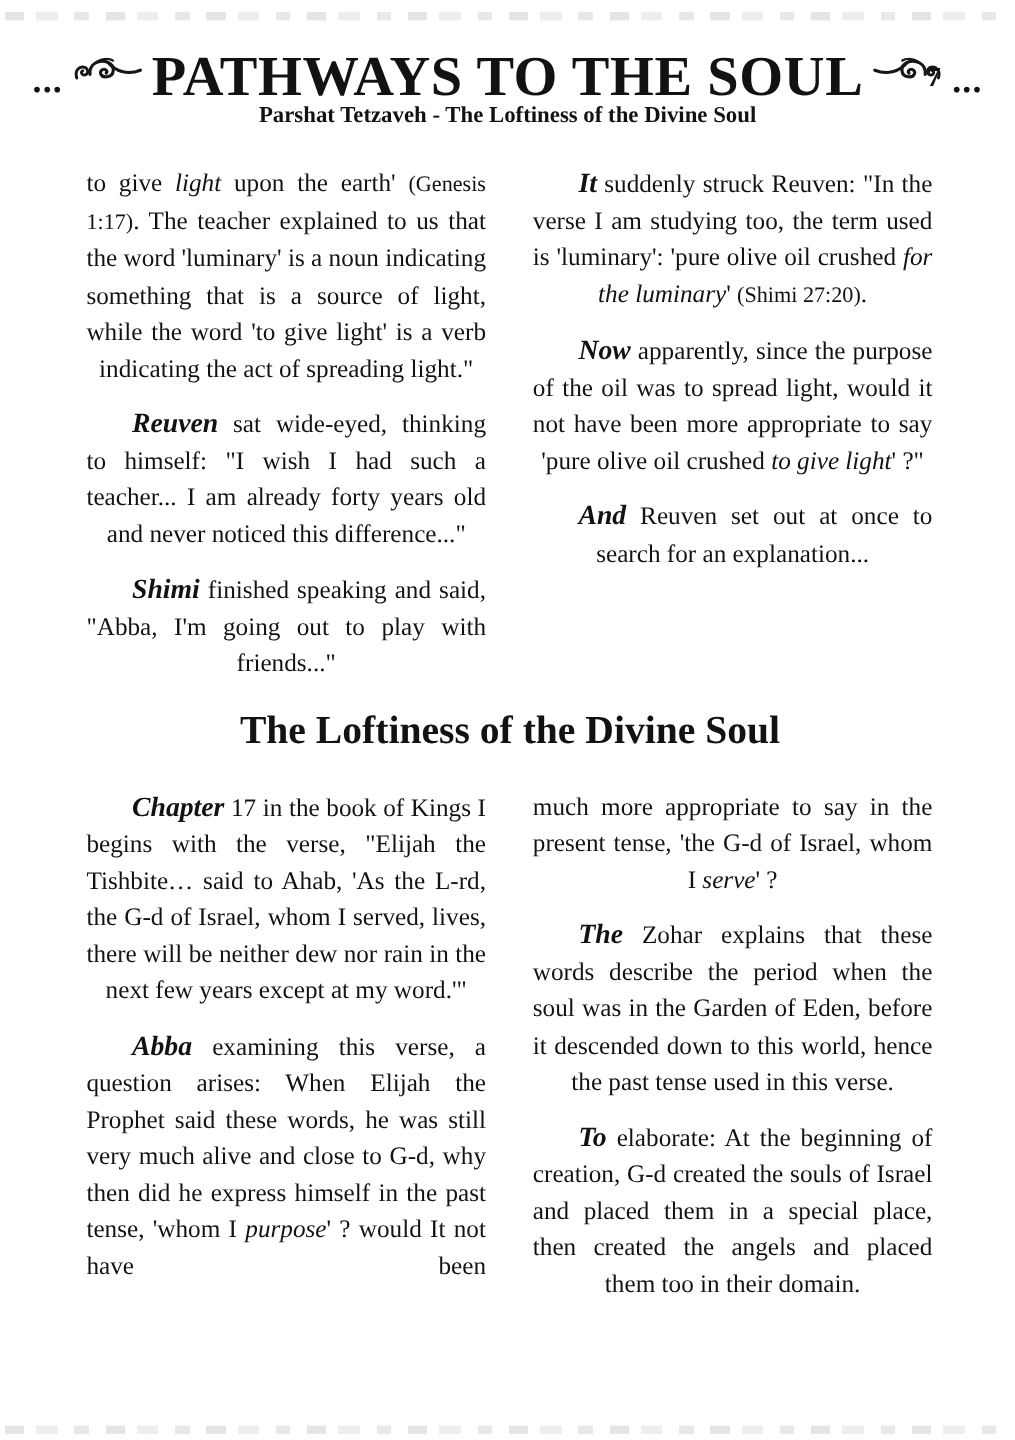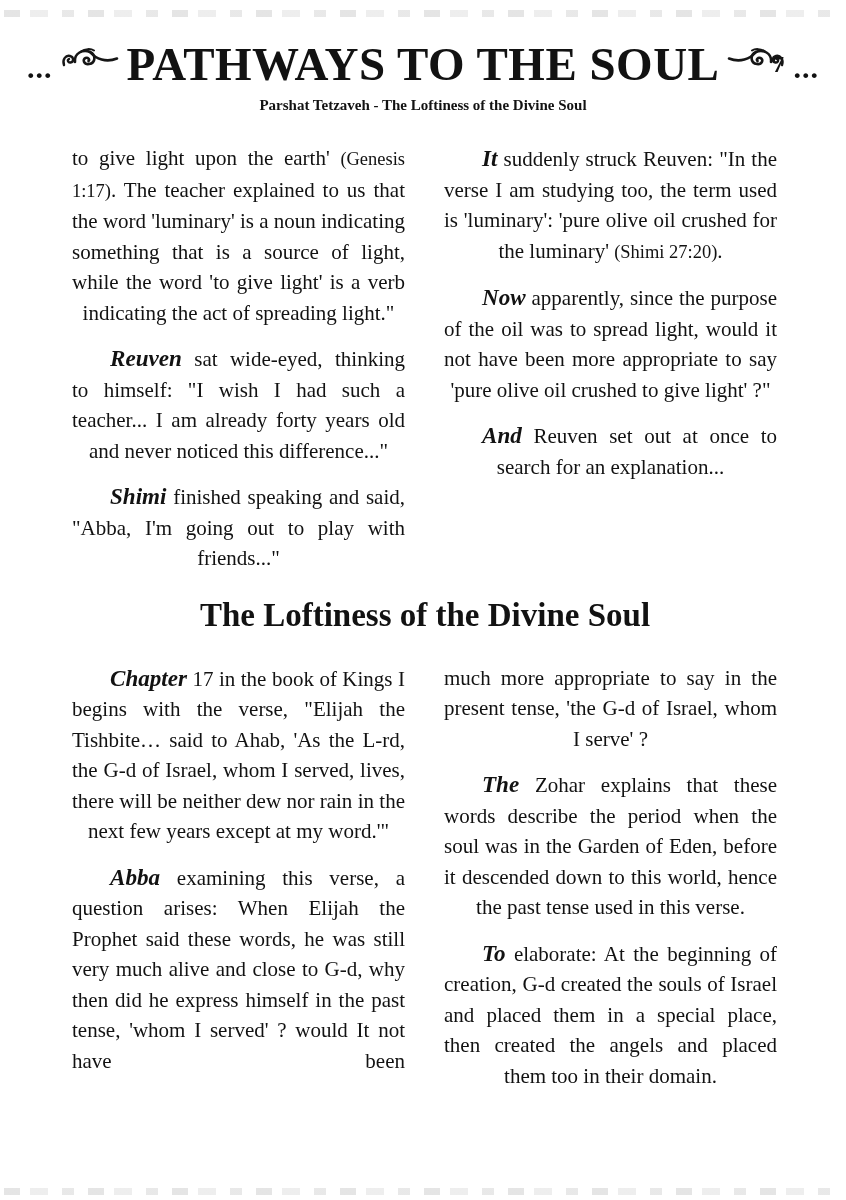--- a/index.html
+++ b/index.html
@@ -54,42 +54,42 @@
     transform: translateY(1px);
   }
   .page-number {
     position: absolute;
     top: 52px;
     right: 62px;
     font-size: 23px;
     font-weight: bold;
   }
   .subtitle {
-    margin-top: 11px;
-    font-size: 15px;
+    margin-top: 0;
+    font-size: 19px;
     font-weight: bold;
   }
 
   main { padding: 0 68px 0 72px; }
   .two-col { display: flex; gap: 39px; margin-top: 29px; }
   .col { width: 333px; }
 
   .para {
     margin: 0 0 15px 0;
     font-size: 21px;
     line-height: 30.5px;
     text-align: justify;
     text-align-last: center;
   }
   .para:last-child { margin-bottom: 0; }
   .para.indent { text-indent: 38px; }
   .para.cont-end { text-align-last: justify; }
 
   .s-b { font-weight: bold; font-size: 1.1em; font-style: italic; }
-  .s-i { }
+  .s-i { font-style: italic; }
   .s-r { font-size: 0.88em; }
 
   .section-heading {
     margin: 23px 0 0 0;
     text-align: center;
     font-size: 33px;
     font-weight: bold;
   }
 </style>
 </head>
@@ -138,21 +138,21 @@
         <p class="para indent"><span class="s-b">Now</span><span> apparently, since the purpose of the oil was to spread light, would it not have been more appropriate to say 'pure olive oil crushed </span><span class="s-i">to give light</span><span>' ?"</span></p>
         <p class="para indent"><span class="s-b">And</span><span> Reuven set out at once to search for an explanation...</span></p>
       </div>
     </section>
 
     <h2 class="section-heading">The Loftiness of the Divine Soul</h2>
 
     <section class="two-col">
       <div class="col">
         <p class="para indent"><span class="s-b">Chapter</span><span> 17 in the book of Kings I begins with the verse, "Elijah the Tishbite… said to Ahab, 'As the L-rd, the G-d of Israel, whom I served, lives, there will be neither dew nor rain in the next few years except at my word.'"</span></p>
-        <p class="para indent cont-end"><span class="s-b">Abba</span><span> examining this verse, a question arises: When Elijah the Prophet said these words, he was still very much alive and close to G-d, why then did he express himself in the past tense, 'whom I </span><span class="s-i">served</span><span>' ? would It not have been</span></p>
+        <p class="para indent cont-end"><span class="s-b">Abba</span><span> examining this verse, a question arises: When Elijah the Prophet said these words, he was still very much alive and close to G-d, why then did he express himself in the past tense, 'whom I </span><span class="s-i">purpose</span><span>' ? would It not have been</span></p>
       </div>
       <div class="col">
         <p class="para"><span>much more appropriate to say in the present tense, 'the G-d of Israel, whom I </span><span class="s-i">serve</span><span>' ?</span></p>
         <p class="para indent"><span class="s-b">The</span><span> Zohar explains that these words describe the period when the soul was in the Garden of Eden, before it descended down to this world, hence the past tense used in this verse.</span></p>
         <p class="para indent"><span class="s-b">To</span><span> elaborate: At the beginning of creation, G-d created the souls of Israel and placed them in a special place, then created the angels and placed them too in their domain.</span></p>
       </div>
     </section>
 
   </main>
 

